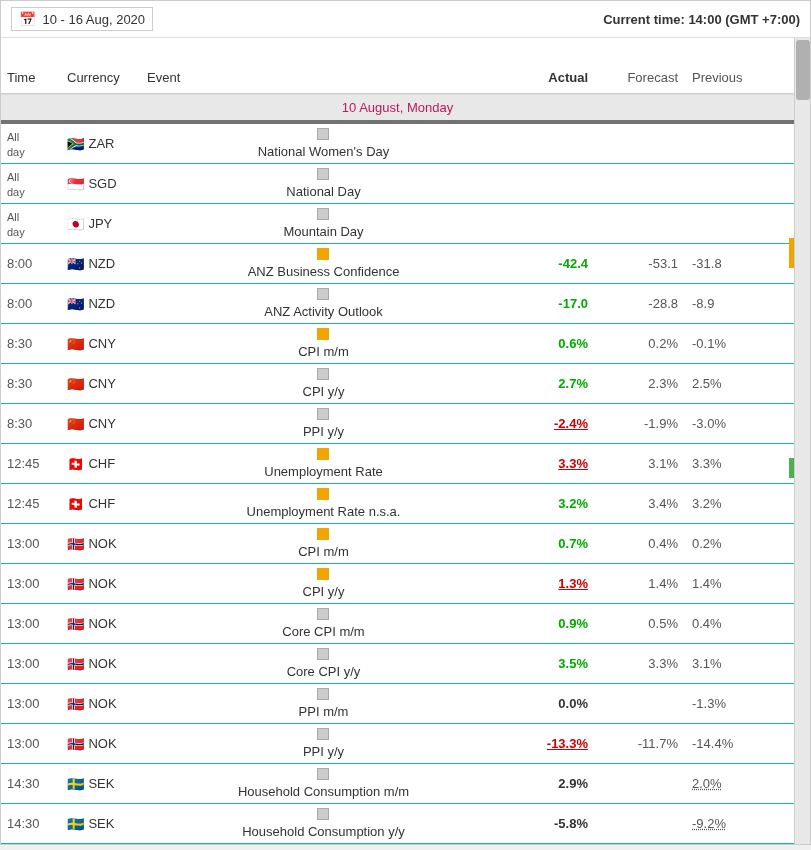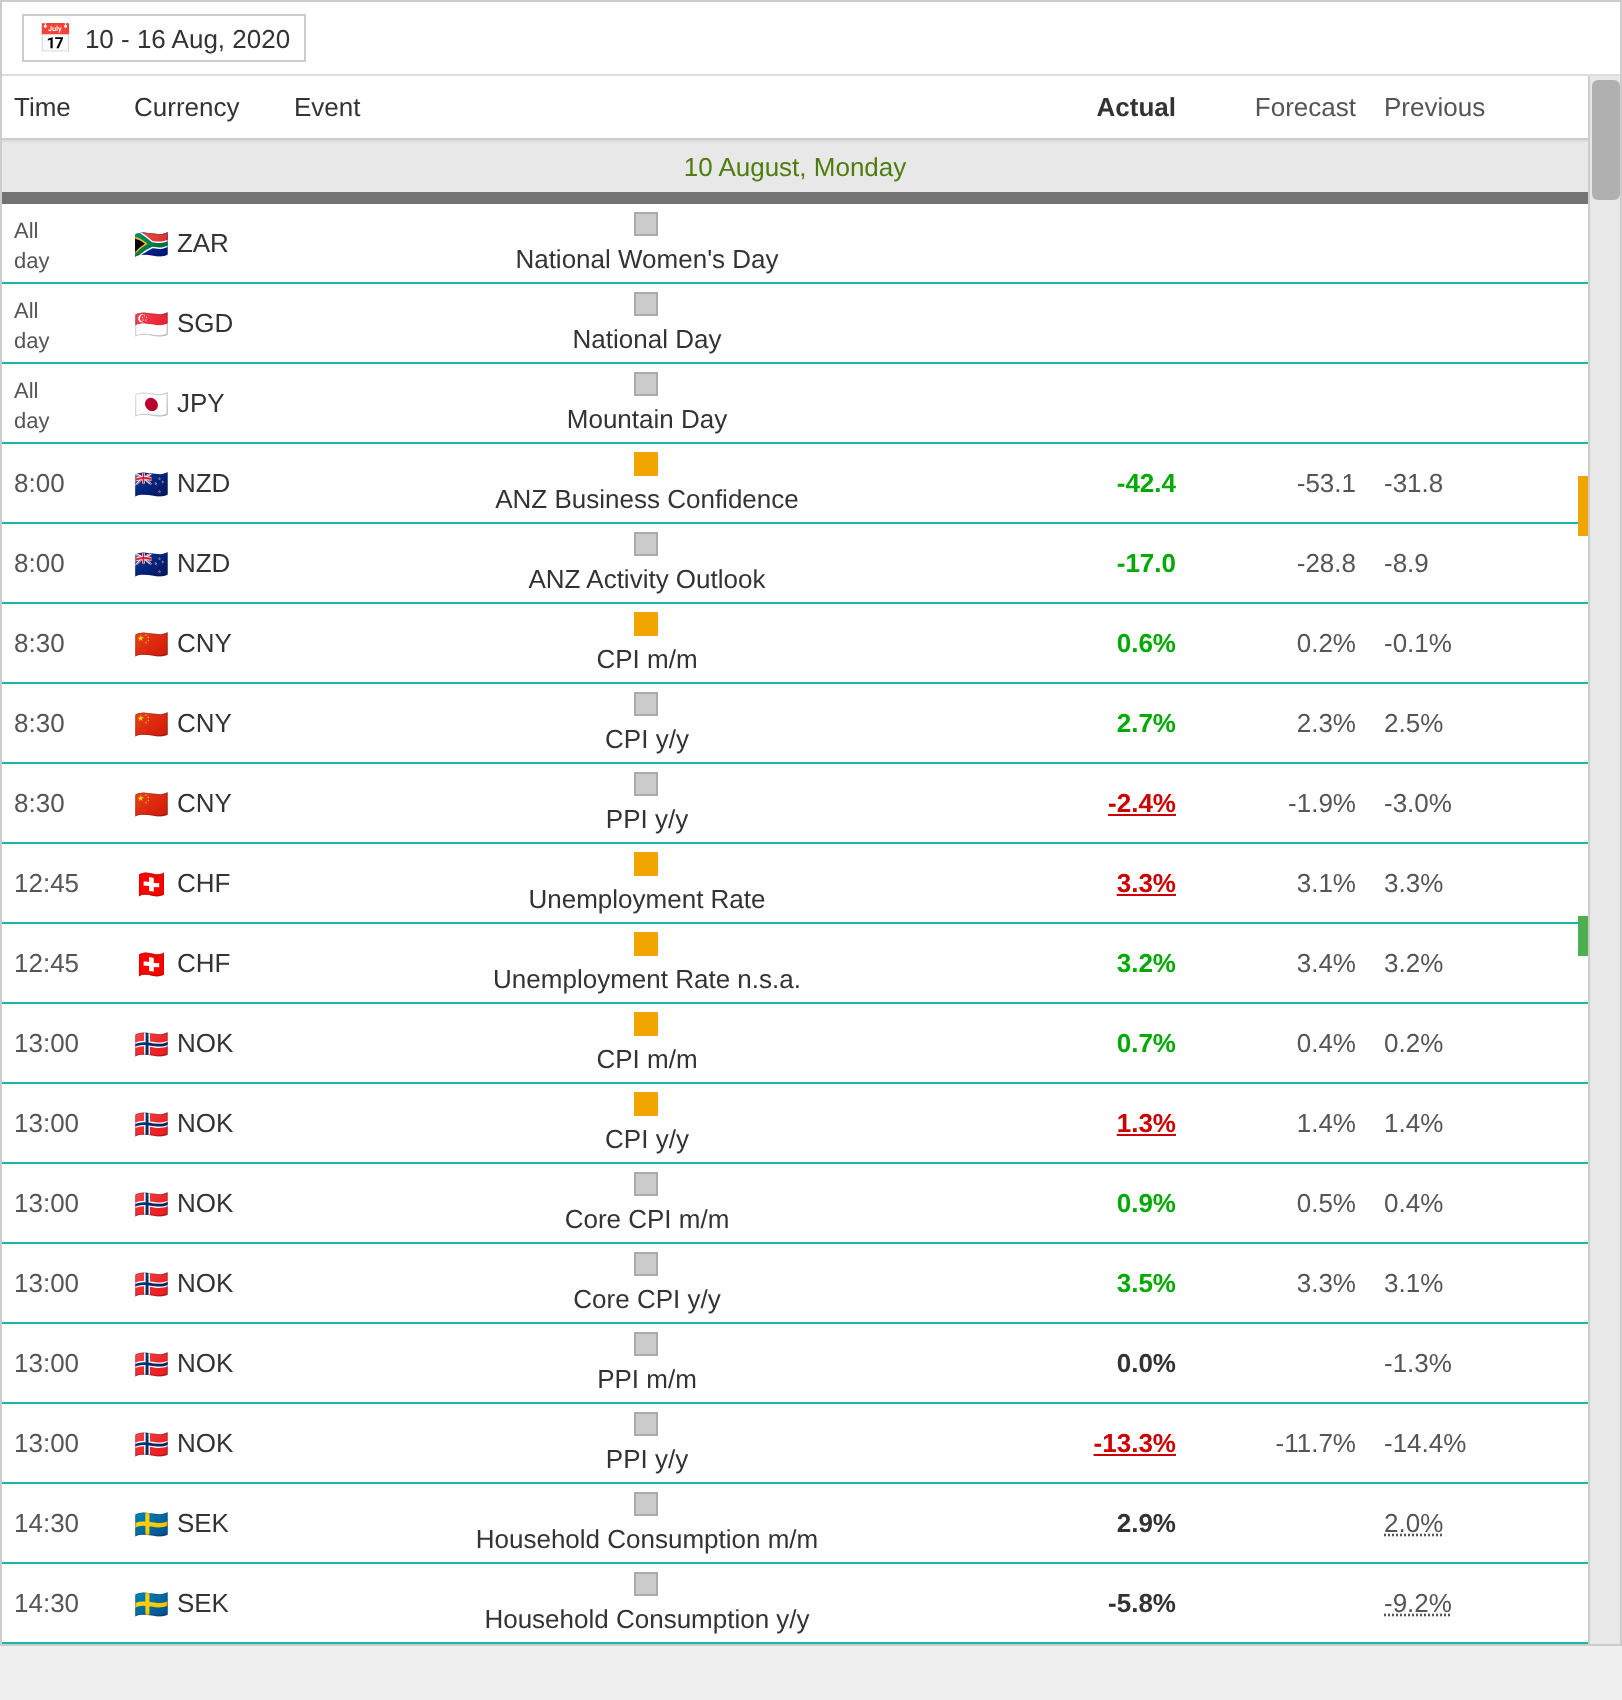--- a/index.html
+++ b/index.html
@@ -47,20 +47,21 @@
       display: grid;
       grid-template-columns: 60px 80px 1fr 90px 90px 90px 18px;
       background: #fff;
       border-bottom: 1px solid #ccc;
       padding: 6px 0;
     }
     .header-row .col {
       padding: 2px 6px;
       color: #333;
       font-size: 13px;
+      margin-top: 24px;
     }
     .header-row .col.actual { font-weight: bold; }
     .data-row {
       display: grid;
       grid-template-columns: 60px 80px 1fr 90px 90px 90px 18px;
       border-bottom: 1px solid #14b8a6;
       align-items: center;
       min-height: 32px;
     }
     .data-row .col {
@@ -94,36 +95,40 @@
 </head>
 <body>
 
 <div class="container">
 
   <div class="top-bar">
     <div class="date-range">
       <span class="cal-icon">📅</span>
       <span>10 - 16 Aug, 2020</span>
     </div>
+    <div class="current-time">
+      <span>Current time:</span>
+      <span><strong>14:00 (GMT +7:00)</strong></span>
+    </div>
   </div>
 
   <div style="position:relative;">
     <div style="margin-right:16px;">
 
       <div class="header-row">
         <div class="col">Time</div>
         <div class="col">Currency</div>
         <div class="col">Event</div>
         <div class="col actual">Actual</div>
         <div class="col forecast">Forecast</div>
         <div class="col previous">Previous</div>
         <div></div>
       </div>
 
-      <div style="background:#e8e8e8; text-align:center; padding:5px; font-size:13px; color:#4d7c0f; border-top:1px solid #ddd; border-bottom:6px solid #737373;">10 August, Monday</div>
+      <div style="background:#e8e8e8; text-align:center; padding:5px; font-size:13px; color:#be185d; border-top:1px solid #ddd; border-bottom:4px solid #737373;">10 August, Monday</div>
 
       <div id="rows-container">
           <div class="data-row">
             <div class="col time"><span style="font-size:11px;color:#555;">All<br>day</span></div>
             <div class="col currency">
               <span style="font-size:14px;">🇿🇦</span>
               <span>ZAR</span>
             </div>
             <div class="col event-col">
               <span class="impact-box impact-medium"></span>

